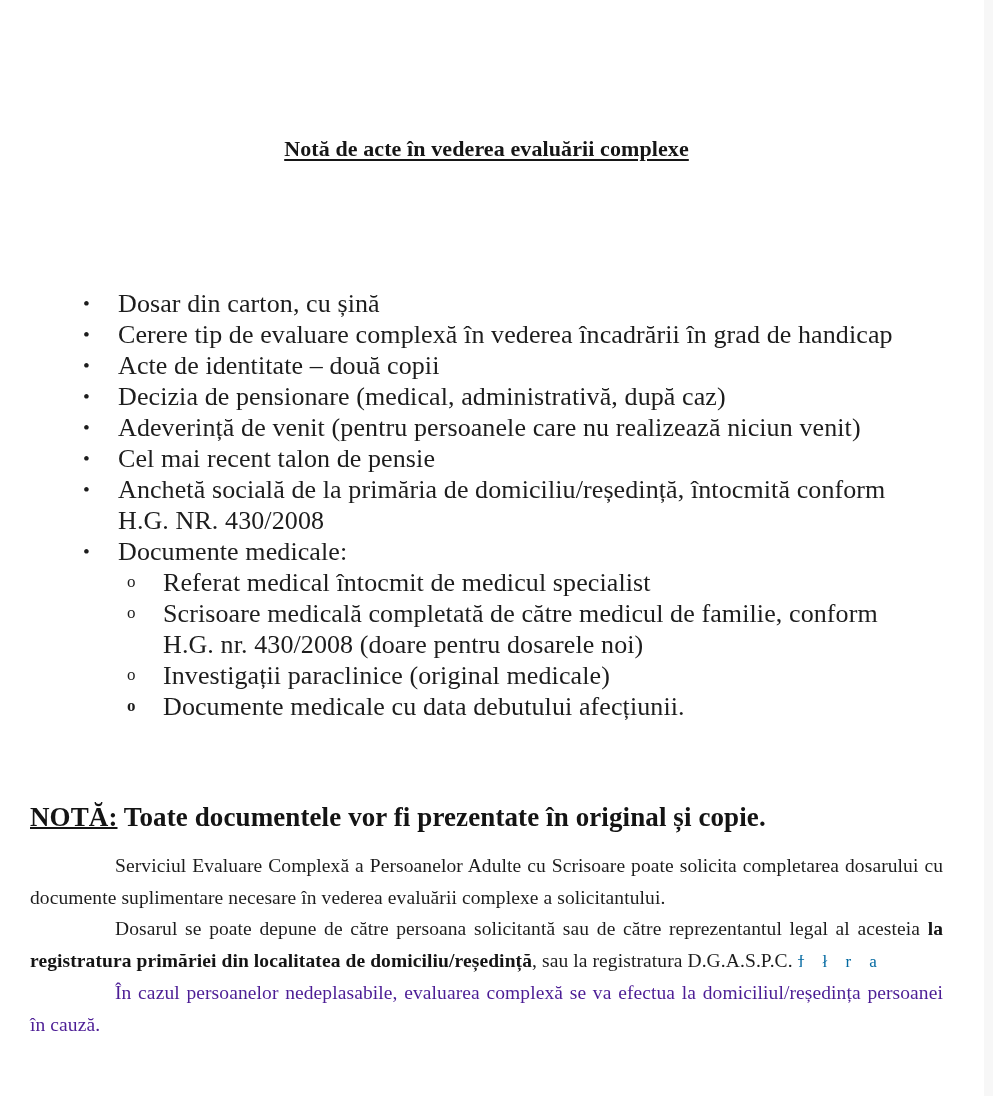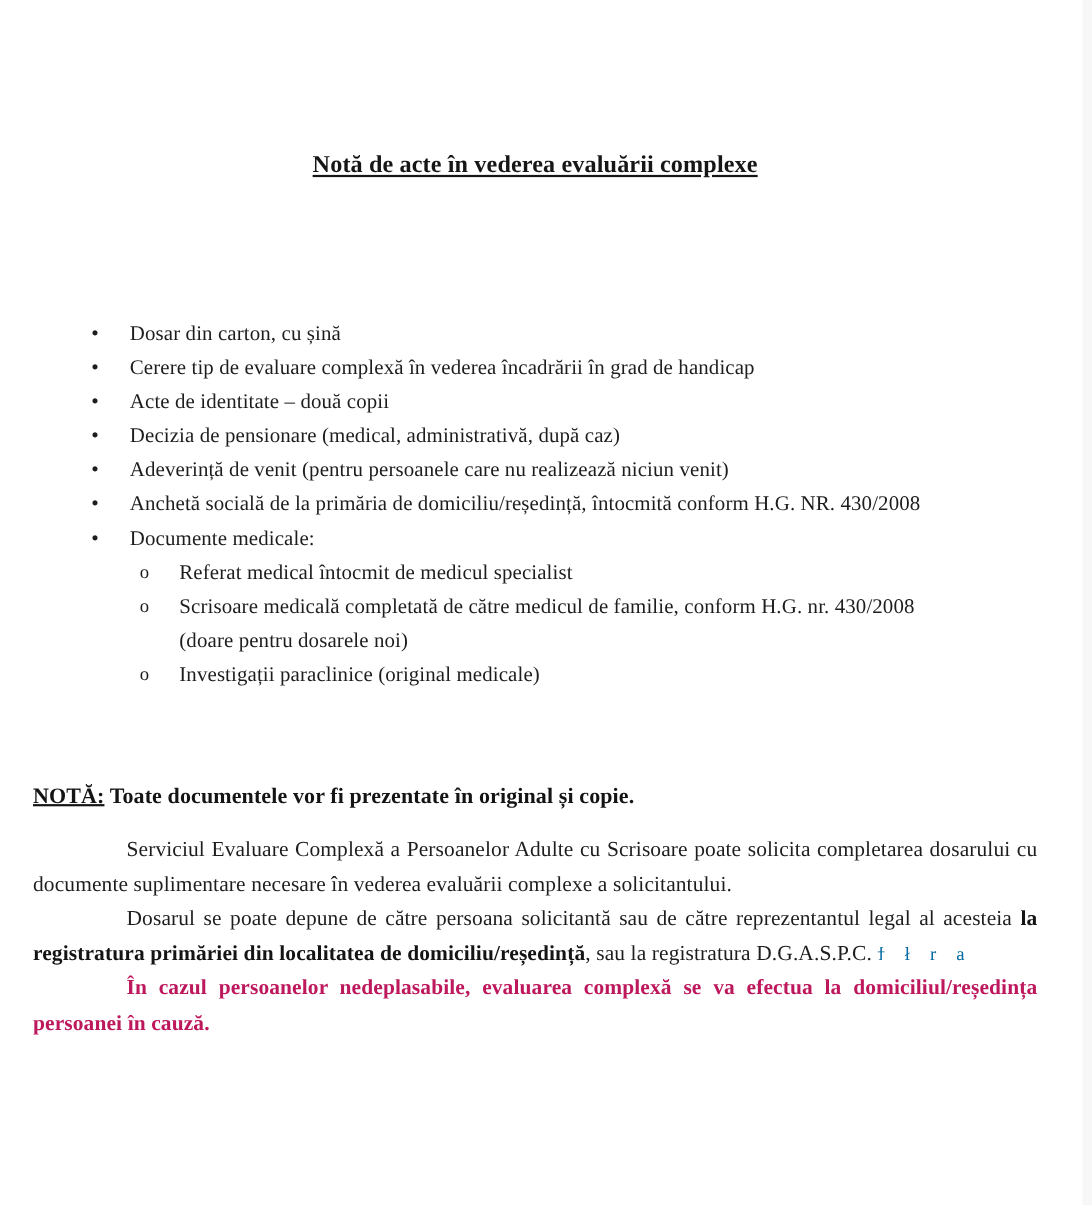--- a/index.html
+++ b/index.html
@@ -34,21 +34,21 @@
     font-weight: bold;
     font-size: 22px;
     text-decoration: underline;
     text-decoration-thickness: 2px;
     text-underline-offset: 3px;
     margin-bottom: 126px;
     color: #161616;
   }
   ul { list-style: none; }
   .bullet-list {
-    font-size: 19px;
+    font-size: 26px;
     line-height: 31px;
   }
   .bullet-list > li {
     position: relative;
     padding-left: 88px;
     padding-right: 40px;
   }
   .bullet-list > li::before {
     content: "\2022";
     position: absolute;
@@ -64,65 +64,67 @@
   .sub-list > li::before {
     content: "o";
     position: absolute;
     left: 97px;
     top: -1px;
     font-size: 17px;
   }
   .sub-list > li.marker-bold::before { font-weight: bold; }
   .nota-line {
     margin-top: 80px;
-    font-size: 20px;
+    font-size: 27px;
     font-weight: bold;
     line-height: 31px;
     color: #141414;
     margin-bottom: 17px;
   }
   .nota-label {
     text-decoration: underline;
     text-decoration-thickness: 2px;
   }
   .body-paragraph {
     font-size: 19.5px;
     line-height: 31.5px;
     text-align: justify;
     text-indent: 85px;
   }
   .bold-inline { font-weight: bold; color: #141414; }
-  .paragraph-bold { font-weight: bold; color: #be185d; }
+  .paragraph-bold { font-weight: normal; color: #4c1d95; }
   .garbled {
     color: #0369a1;
     letter-spacing: 7px;
     font-size: 17px;
   }
 </style>
 </head>
 <body>
 
 <div class="document">
 
   <h1 class="doc-title">Notă de acte în vederea evaluării complexe</h1>
 
   <ul class="bullet-list">
     <li>Dosar din carton, cu șină</li>
     <li>Cerere tip de evaluare complexă în vederea încadrării în grad de handicap</li>
     <li>Acte de identitate – două copii</li>
     <li>Decizia de pensionare (medical, administrativă, după caz)</li>
     <li>Adeverință de venit (pentru persoanele care nu realizează niciun venit)</li>
+    <li>Cel mai recent talon de pensie</li>
     <li>Anchetă socială de la primăria de domiciliu/reședință, întocmită conform H.G. NR. 430/2008</li>
     <li>Documente medicale:</li>
   </ul>
 
   <ul class="bullet-list sub-list">
     <li>Referat medical întocmit de medicul specialist</li>
     <li>Scrisoare medicală completată de către medicul de familie, conform H.G. nr. 430/2008 (doare pentru dosarele noi)</li>
     <li>Investigații paraclinice (original medicale)</li>
+    <li class="marker-bold">Documente medicale cu data debutului afecțiunii.</li>
   </ul>
 
   <p class="nota-line"><span class="nota-label">NOTĂ:</span><span> Toate documentele vor fi prezentate în original și copie.</span></p>
 
   <p class="body-paragraph">Serviciul Evaluare Complexă a Persoanelor Adulte cu Scrisoare poate solicita completarea dosarului cu documente suplimentare necesare în vederea evaluării complexe a solicitantului.</p>
 
   <p class="body-paragraph"><span>Dosarul se poate depune de către persoana solicitantă sau de către reprezentantul legal al acesteia </span><span class="bold-inline">la registratura primăriei din localitatea de domiciliu/reședință</span><span>, sau la registratura D.G.A.S.P.C. </span><span class="garbled">ϯ ł r a</span></p>
 
   <p class="body-paragraph paragraph-bold">În cazul persoanelor nedeplasabile, evaluarea complexă se va efectua la domiciliul/reședința persoanei în cauză.</p>
 

